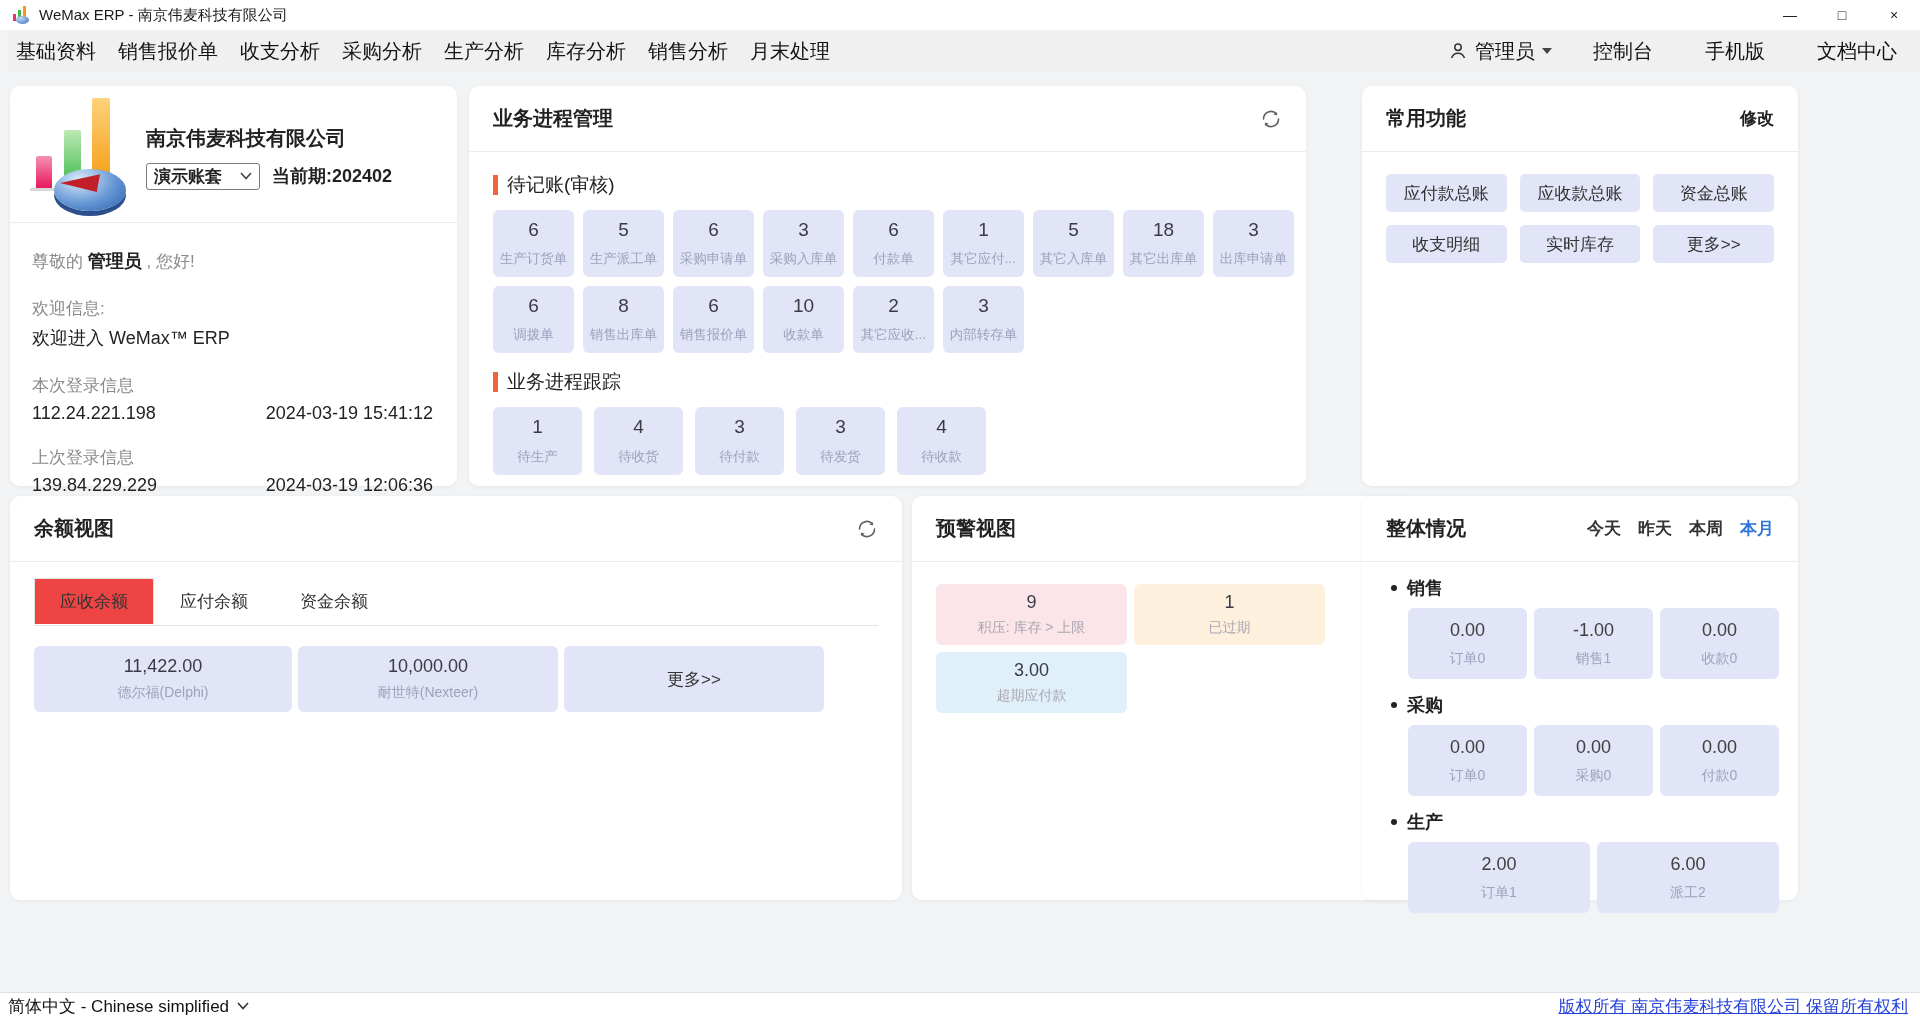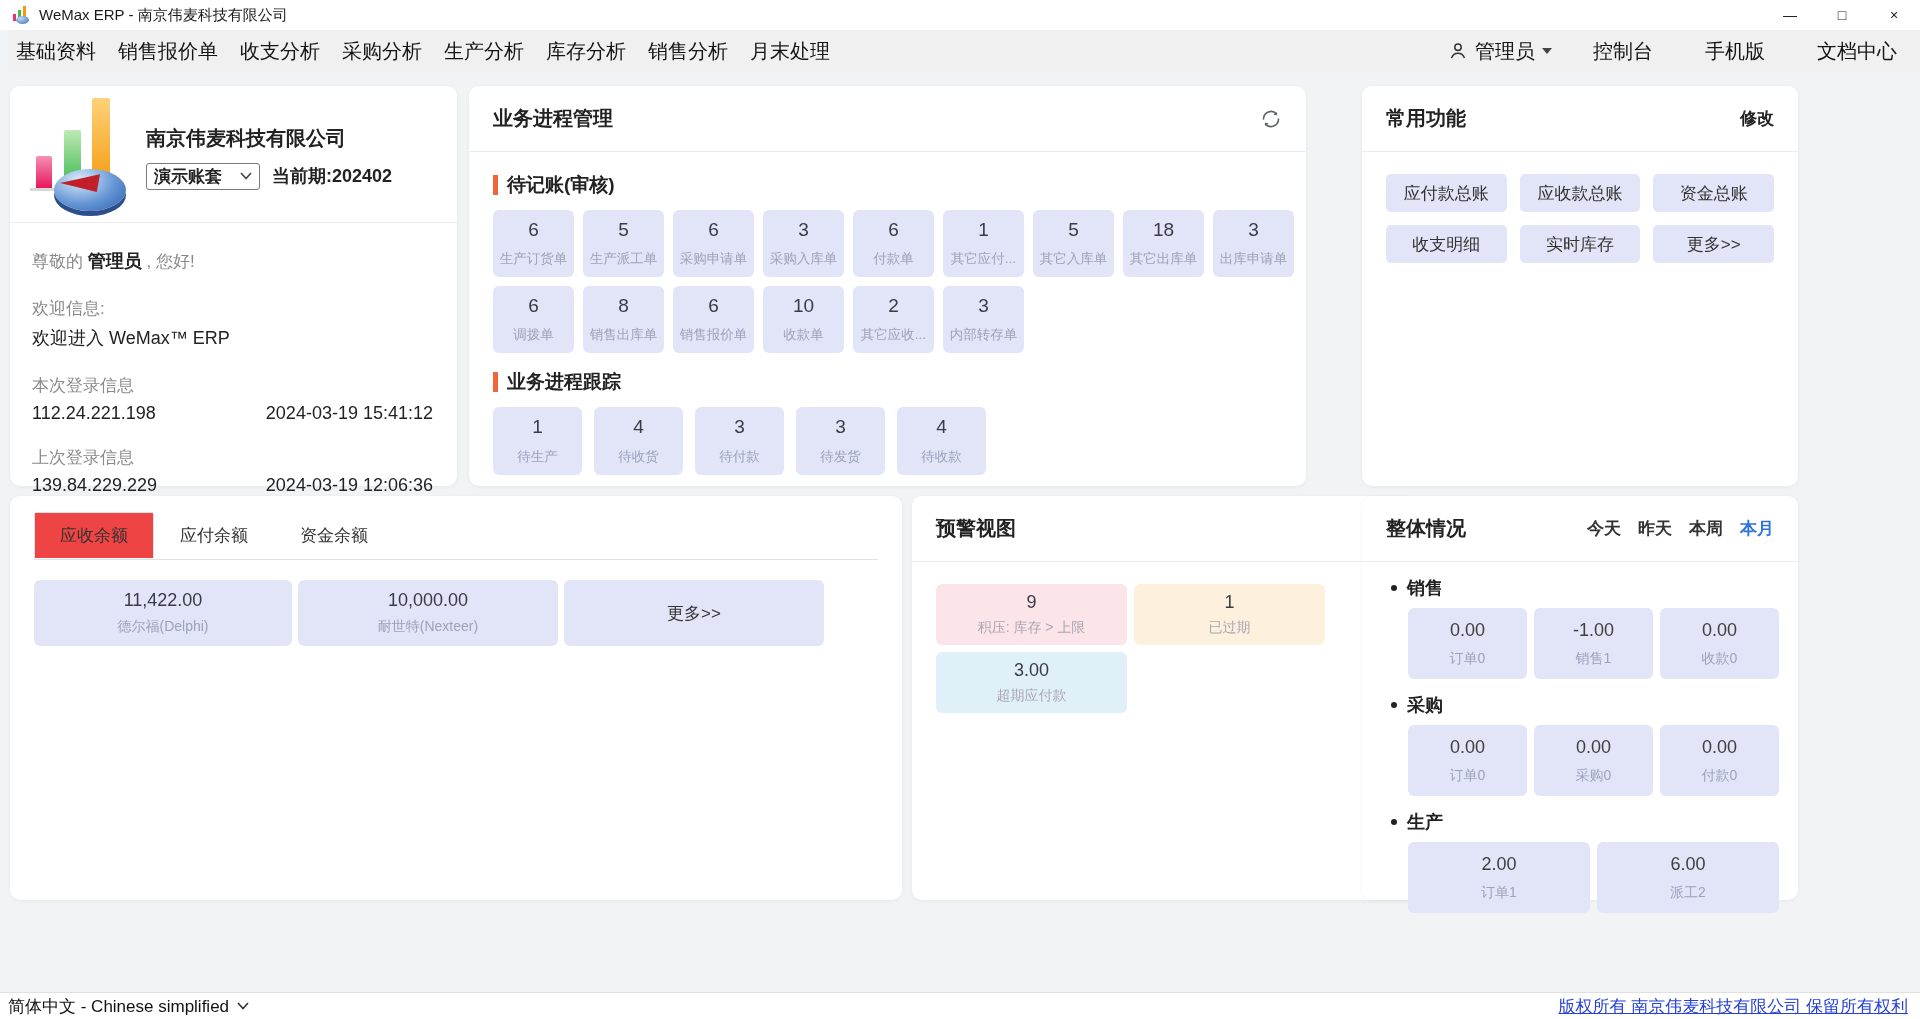--- a/index.html
+++ b/index.html
@@ -59,21 +59,21 @@
   .greet .greet-user { color:#222; font-weight:bold; font-size:18px; }
   .muted-label { color:#8a8a8a; }
   .mt24 { margin-top:24px; } .mt6 { margin-top:6px; } .mt22 { margin-top:22px; }
   .dark-line { color:#222; font-size:18px; }
   .login-row { display:flex; justify-content:space-between; color:#222; font-size:18px; margin-top:6px; padding-right:2px; }
 
   
   .business-body { padding:14px 24px 0; }
   .section-head { display:flex; align-items:center; gap:9px; margin:6px 0 12px; }
   .section-bar { width:5px; height:20px; background:#f0653a; }
-  .section-title { font-size:19px; font-weight:bold; color:#222; }
+  .section-title { font-size:19px; font-weight:normal; color:#222; }
   .tile-grid-9 { display:grid; grid-template-columns:repeat(9,81px); gap:9px; }
   .tile-grid-5 { display:grid; grid-template-columns:repeat(5,89px); gap:12px; }
   .tile { background:#e2e5f7; border-radius:6px; height:67px; display:flex; flex-direction:column; align-items:center; justify-content:space-between; padding:10px 3px 9px; cursor:pointer; }
   .tile-grid-5 .tile { height:68px; }
   .tile-count { font-size:19px; color:#3b3b46; line-height:1; }
   .tile-label { font-size:13.5px; color:#9da2bd; white-space:nowrap; overflow:hidden; max-width:100%; }
 
   
   .edit-link { margin-left:auto; font-size:17px; font-weight:bold; color:#222; cursor:pointer; }
   .common-body { padding:22px 24px 0; display:grid; grid-template-columns:repeat(3,1fr); gap:13px; }
@@ -322,20 +322,33 @@
       <div class="fn-btn">应付款总账</div>
       <div class="fn-btn">应收款总账</div>
       <div class="fn-btn">资金总账</div>
       <div class="fn-btn">收支明细</div>
       <div class="fn-btn">实时库存</div>
       <div class="fn-btn">更多&gt;&gt;</div>
     </div>
   </div>
 
   <div class="card" id="card-balance">
+    <div class="card-header">
+      <span class="card-title">余额视图</span>
+      <span class="refresh-btn">
+        <svg width="22" height="22" viewBox="0 0 22 22">
+            <g fill="none" stroke="#5f6368" stroke-width="1.6" stroke-linecap="round">
+              <path d="M18.5 11a7.5 7.5 0 0 1-13 5.1"></path>
+              <path d="M3.5 11a7.5 7.5 0 0 1 13-5.1"></path>
+            </g>
+            <path fill="#5f6368" d="M16.6 4l.2 3.6-3.4-1z"></path>
+            <path fill="#5f6368" d="M5.4 18l-.2-3.6 3.4 1z"></path>
+          </svg>
+      </span>
+    </div>
     <div class="tabs-wrap">
       <div class="tab active">应收余额</div>
       <div class="tab">应付余额</div>
       <div class="tab">资金余额</div>
     </div>
     <div class="balance-tiles">
       <div class="btile">
         <span class="btile-value">11,422.00</span>
         <span class="btile-label">德尔福(Delphi)</span>
       </div>

